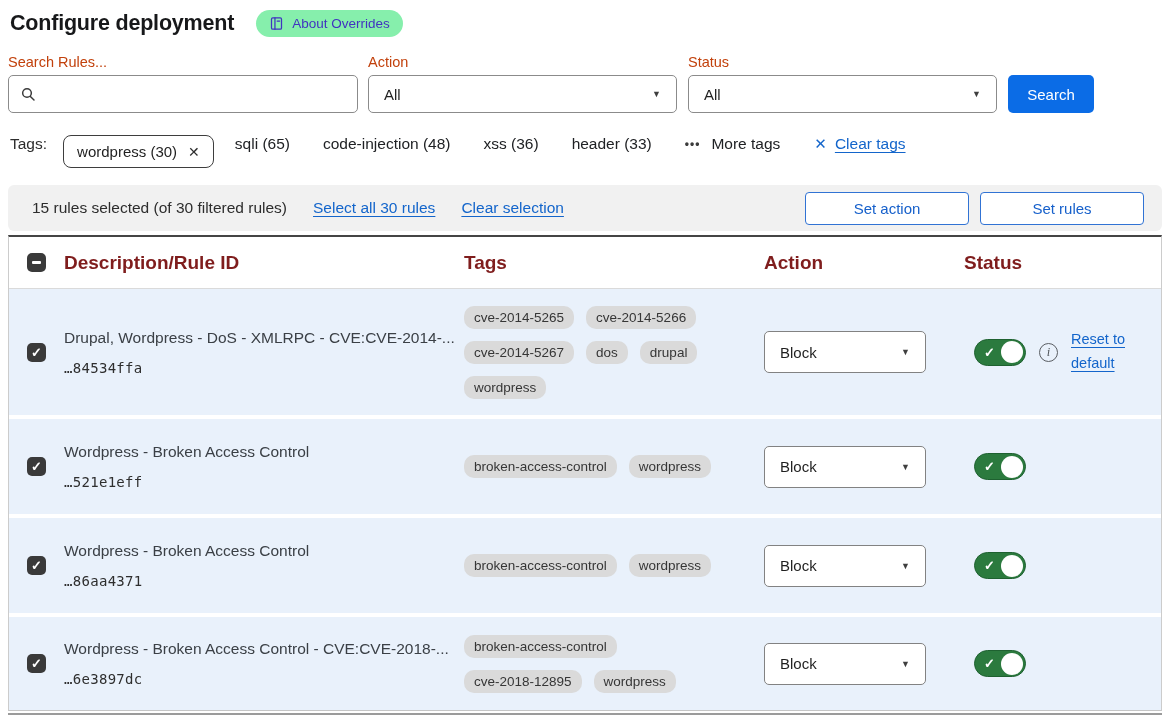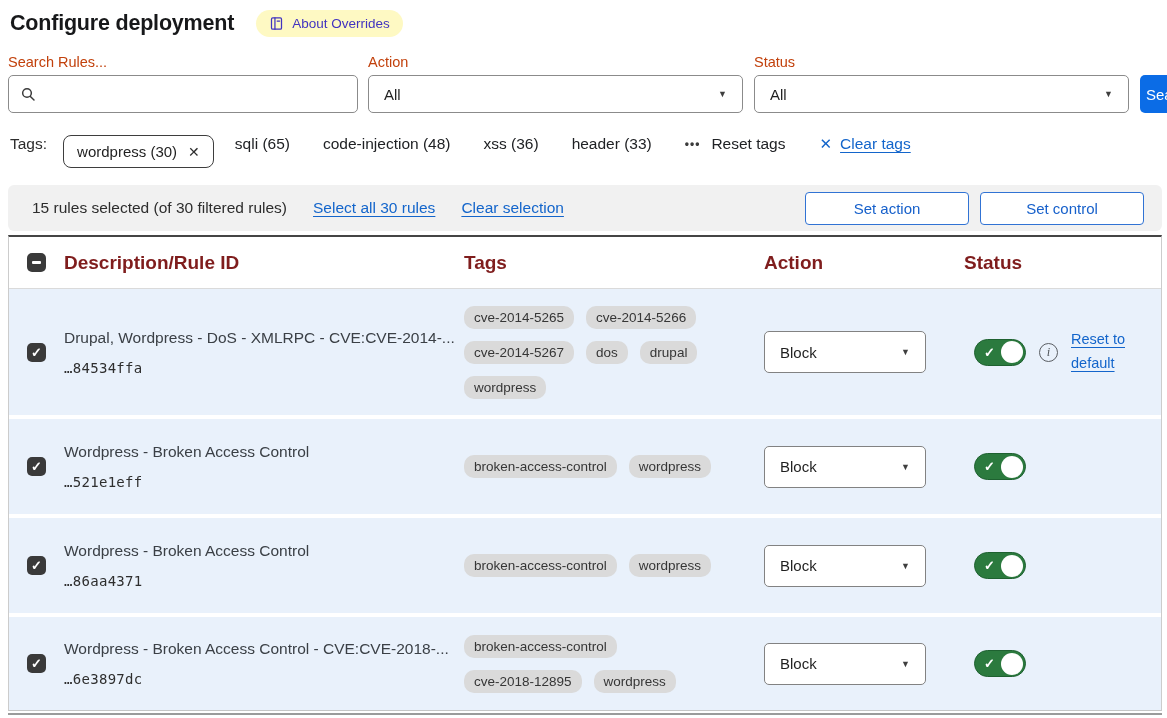--- a/index.html
+++ b/index.html
@@ -6,31 +6,31 @@
   html,body { margin:0; padding:0; }
   body {
     width:1167px; height:718px; overflow:hidden; background:#ffffff;
     font-family:"Liberation Sans", sans-serif; color:#24292e;
   }
   .page { padding:10px 5px 0 8px; }
 
   
   .top-header { display:flex; align-items:center; gap:22px; padding-left:2px; }
   .page-title { font-size:21.5px; font-weight:700; color:#17181a; margin:0; letter-spacing:-0.2px; }
-  .about-badge { display:inline-flex; align-items:center; gap:8px; background:#fef9c3; color:#4133c0;
+  .about-badge { display:inline-flex; align-items:center; gap:8px; background:#86efac; color:#4133c0;
     font-size:13.5px; padding:6px 13px; border-radius:14px; cursor:pointer; }
 
   
   .filters { display:flex; margin-top:17px; align-items:flex-end; }
   .fgroup { display:flex; flex-direction:column; }
   .fgroup .flabel { font-size:14.5px; color:#c2410c; margin-bottom:5px; }
   .search-box { width:350px; height:38px; border:1px solid #8b8b8b; border-radius:5px;
     display:flex; align-items:center; padding:0 11px; gap:9px; background:#fff; margin-right:10px; }
   .search-box input { border:none; outline:none; flex:1; font-size:15px; font-family:"Liberation Sans",sans-serif; background:transparent; }
-  .selectbox { width:375px; height:38px; border:1px solid #8b8b8b; border-radius:5px; background:#fff;
+  .selectbox { width:309px; height:38px; border:1px solid #8b8b8b; border-radius:5px; background:#fff;
     display:flex; align-items:center; justify-content:space-between; padding:0 15px; font-size:15px; color:#1f1f1f;
     cursor:pointer; margin-right:11px; }
   .caret { font-size:9px; color:#3f3f3f; }
   .search-btn { width:86px; height:38px; background:#0b6ce6; color:#fff; border:none; border-radius:5px;
     font-size:15px; font-family:"Liberation Sans",sans-serif; cursor:pointer; }
 
   
   .tags-bar { display:flex; align-items:flex-start; margin-top:22px; padding-left:2px; font-size:15.5px; height:37px; }
   .tags-label { color:#2d2d2d; margin-right:16px; }
   .selected-tag { display:inline-flex; align-items:center; gap:11px; border:1px solid #3e3e3e; border-radius:8px;
@@ -137,35 +137,35 @@
     <span class="selected-tag">
       <span>wordpress (30)</span>
       <span class="x-icon">✕</span>
     </span>
     <span class="tag-item">sqli (65)</span>
     <span class="tag-item">code-injection (48)</span>
     <span class="tag-item">xss (36)</span>
     <span class="tag-item">header (33)</span>
     <span class="more-tags">
       <span class="dots">•••</span>
-      <span>Reset tags</span>
+      <span>More tags</span>
     </span>
     <span class="clear-tags">
       <span class="x-icon">✕</span>
       <span class="u">Clear tags</span>
     </span>
   </div>
 
   <div class="selection-bar">
     <span>15 rules selected (of 30 filtered rules)</span>
     <a class="sel-link">Select all 30 rules</a>
     <a class="sel-link">Clear selection</a>
     <span class="spacer"></span>
     <button class="sel-btn">Set action</button>
-    <button class="sel-btn">Set control</button>
+    <button class="sel-btn">Set rules</button>
   </div>
 
   <div class="rules-table">
 
     <div class="thead row-grid">
       <div>
           <span class="checkbox">
             <span class="minus"></span>
           </span>
         </div>

